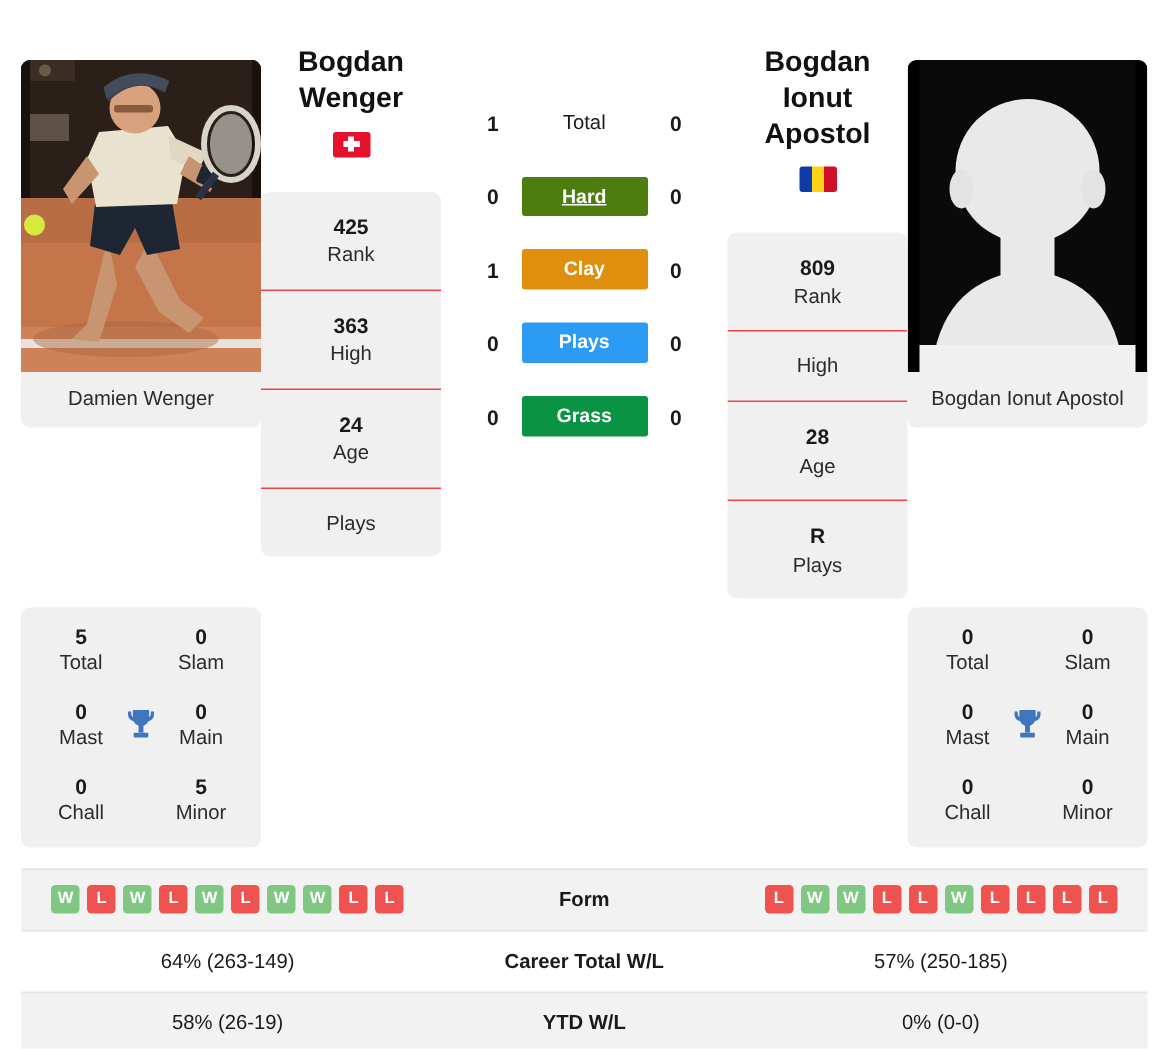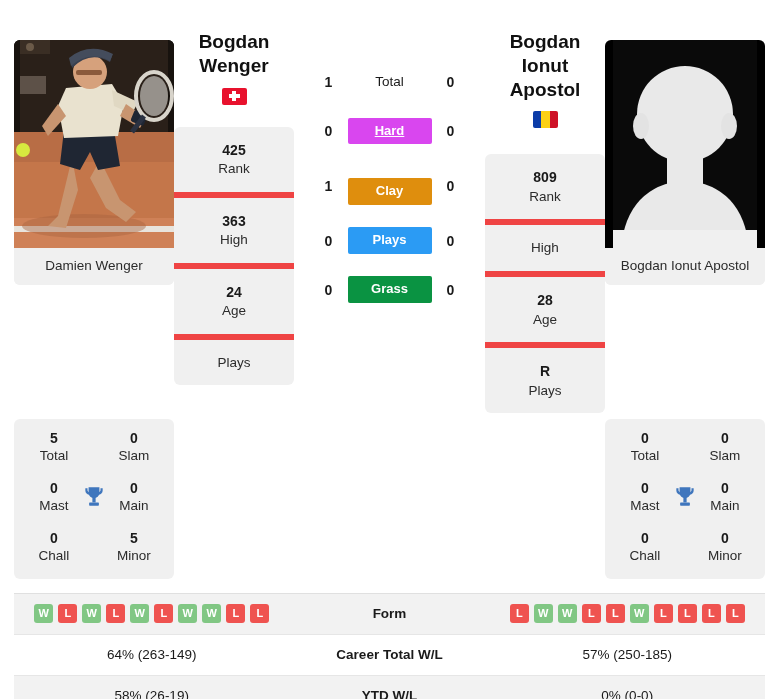--- a/index.html
+++ b/index.html
@@ -110,21 +110,21 @@
 
   .rank-card {
     background: #f0f0f0;
     border-radius: 6px;
     margin-top: 18px;
     overflow: hidden;
   }
   .rank-cell {
     text-align: center;
     padding: 14px 4px;
-    border-bottom: 6px solid #ef4444;
+    border-bottom: 1px solid #ef4444;
   }
   .rank-cell:last-child { border-bottom: none; }
   .rank-cell .num { font-size: 14px; font-weight: bold; display: block; line-height: 1.4; }
   .rank-cell .lbl { font-size: 13.5px; color: #2b2b2b; display: block; line-height: 1.3; }
   .rank-cell .num:empty { display: none; }
 
   
   .name-col.right { padding-top: 20px; }
   .name-col.right .rank-card { margin-top: 22px; }
 
@@ -286,26 +286,26 @@
   </div>
 
   <div class="h2h-col" id="h2h-col">
       <div class="h2h-row">
         <span class="h2h-num">1</span>
         <span class="h2h-badge plain">Total</span>
         <span class="h2h-num">0</span>
       </div>
       <div class="h2h-row">
         <span class="h2h-num">0</span>
-        <span class="h2h-badge" style="background: #d946ef; text-decoration: underline;">Hard</span>
+        <span class="h2h-badge" style="background: #4d7c0f; text-decoration: underline;">Hard</span>
         <span class="h2h-num">0</span>
       </div>
       <div class="h2h-row">
         <span class="h2h-num">1</span>
-        <span class="h2h-badge" style="background: rgb(223, 142, 13); margin-top: 12px;">Clay</span>
+        <span class="h2h-badge" style="background: rgb(223, 142, 13);">Clay</span>
         <span class="h2h-num">0</span>
       </div>
       <div class="h2h-row">
         <span class="h2h-num">0</span>
         <span class="h2h-badge" style="background: rgb(43, 155, 244);">Plays</span>
         <span class="h2h-num">0</span>
       </div>
       <div class="h2h-row">
         <span class="h2h-num">0</span>
         <span class="h2h-badge" style="background: rgb(10, 147, 66);">Grass</span>

